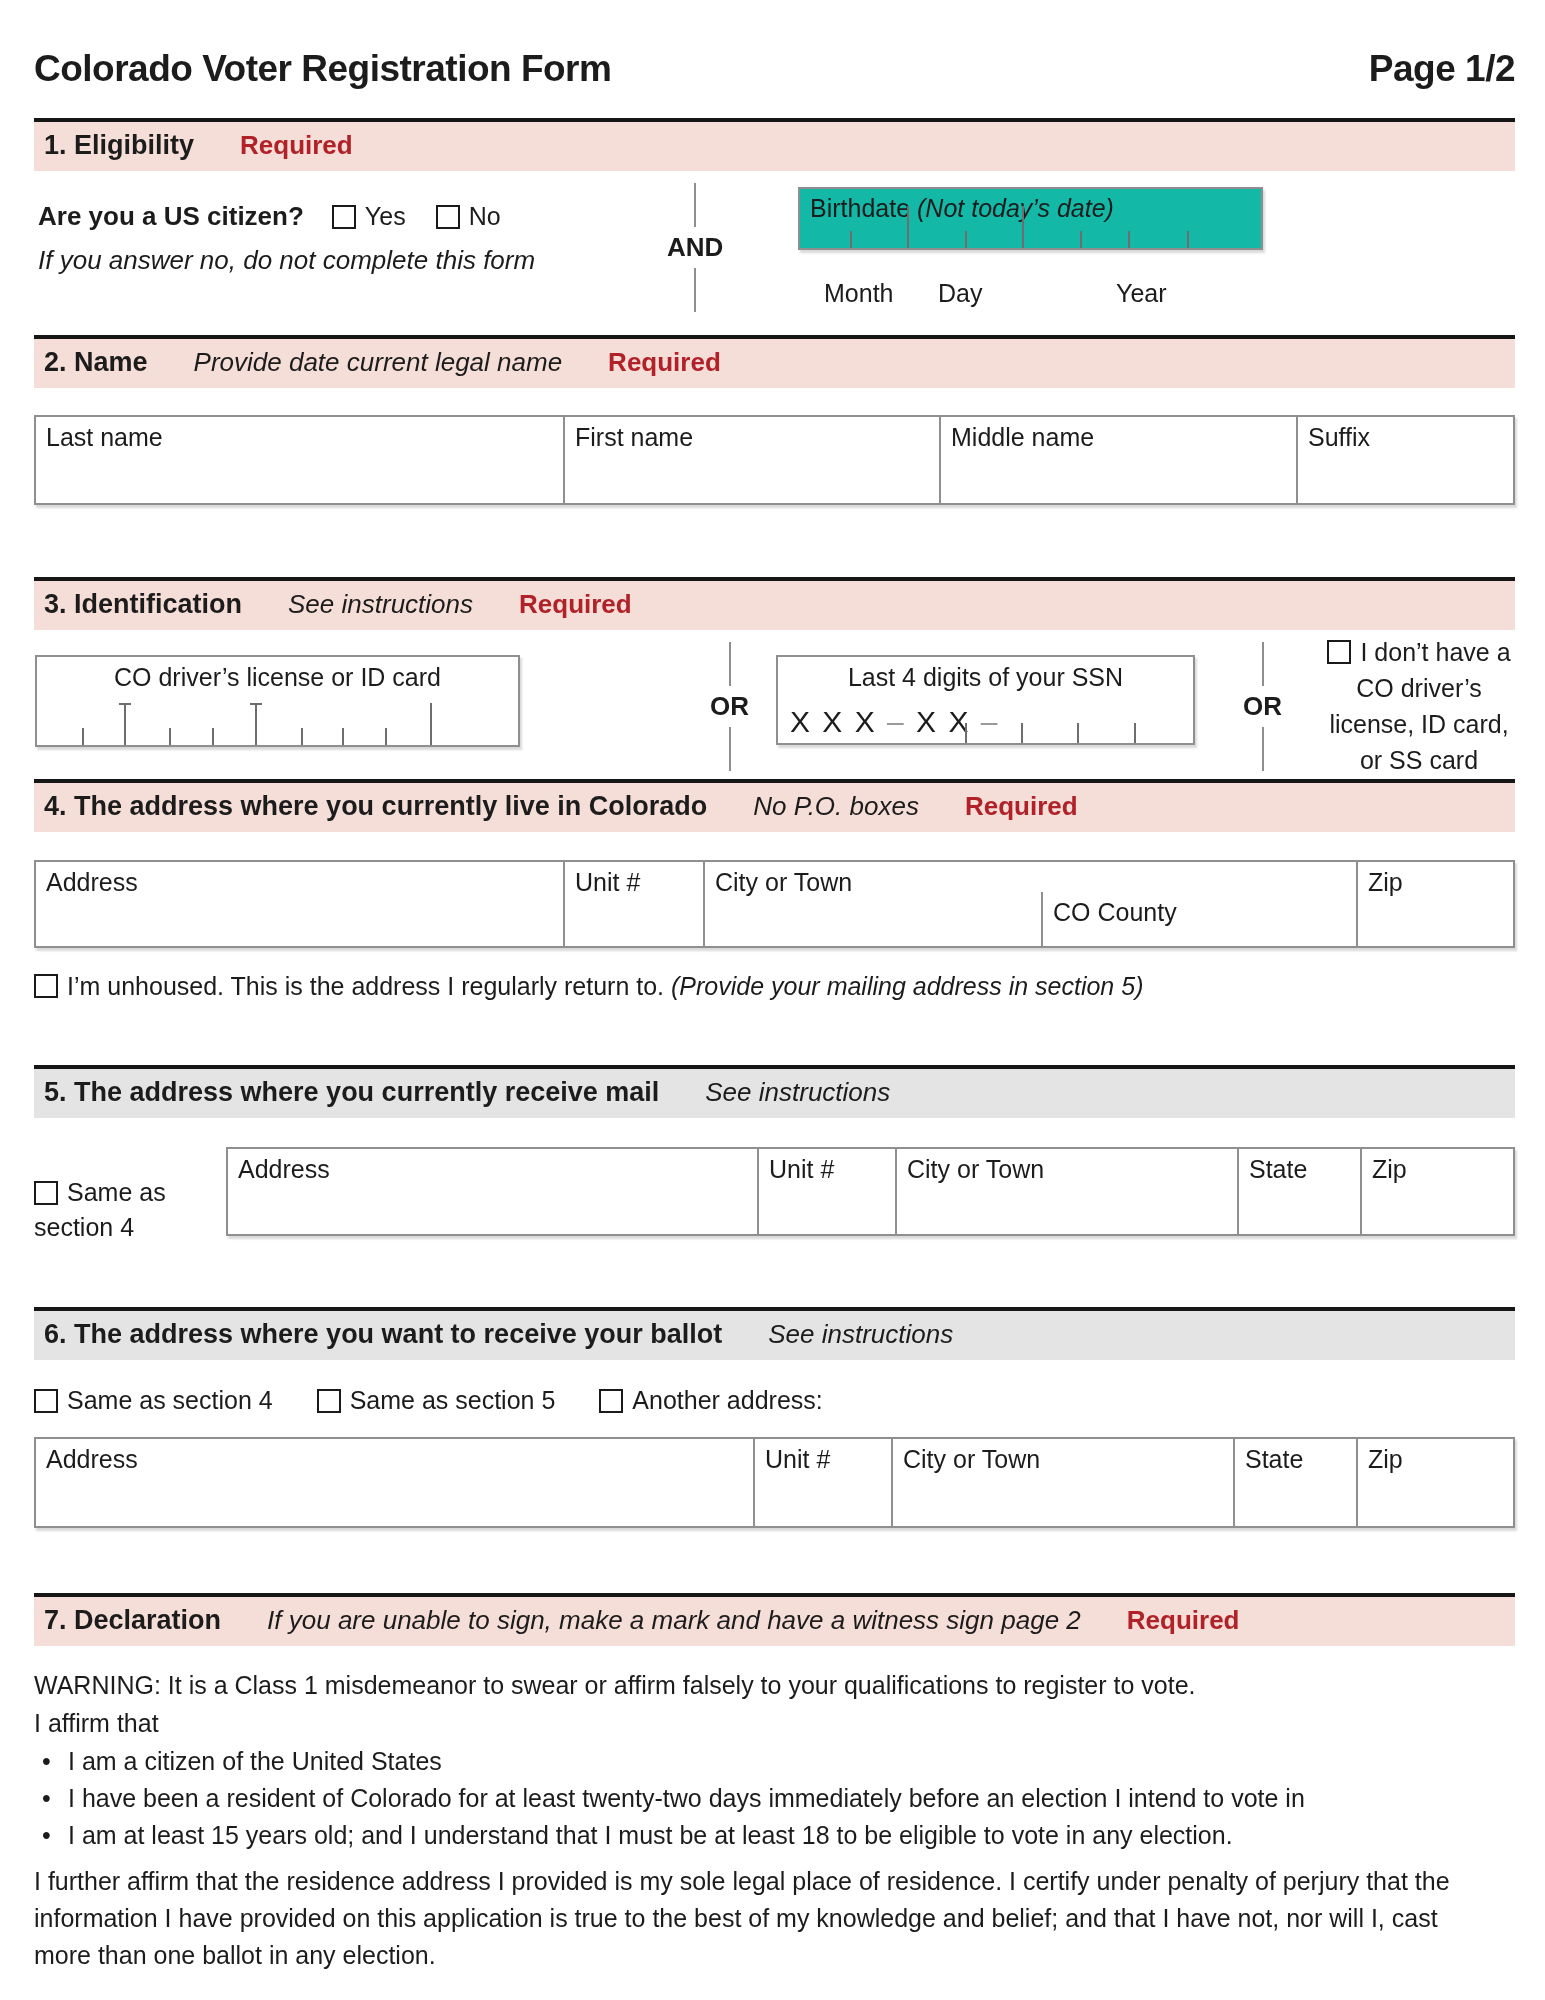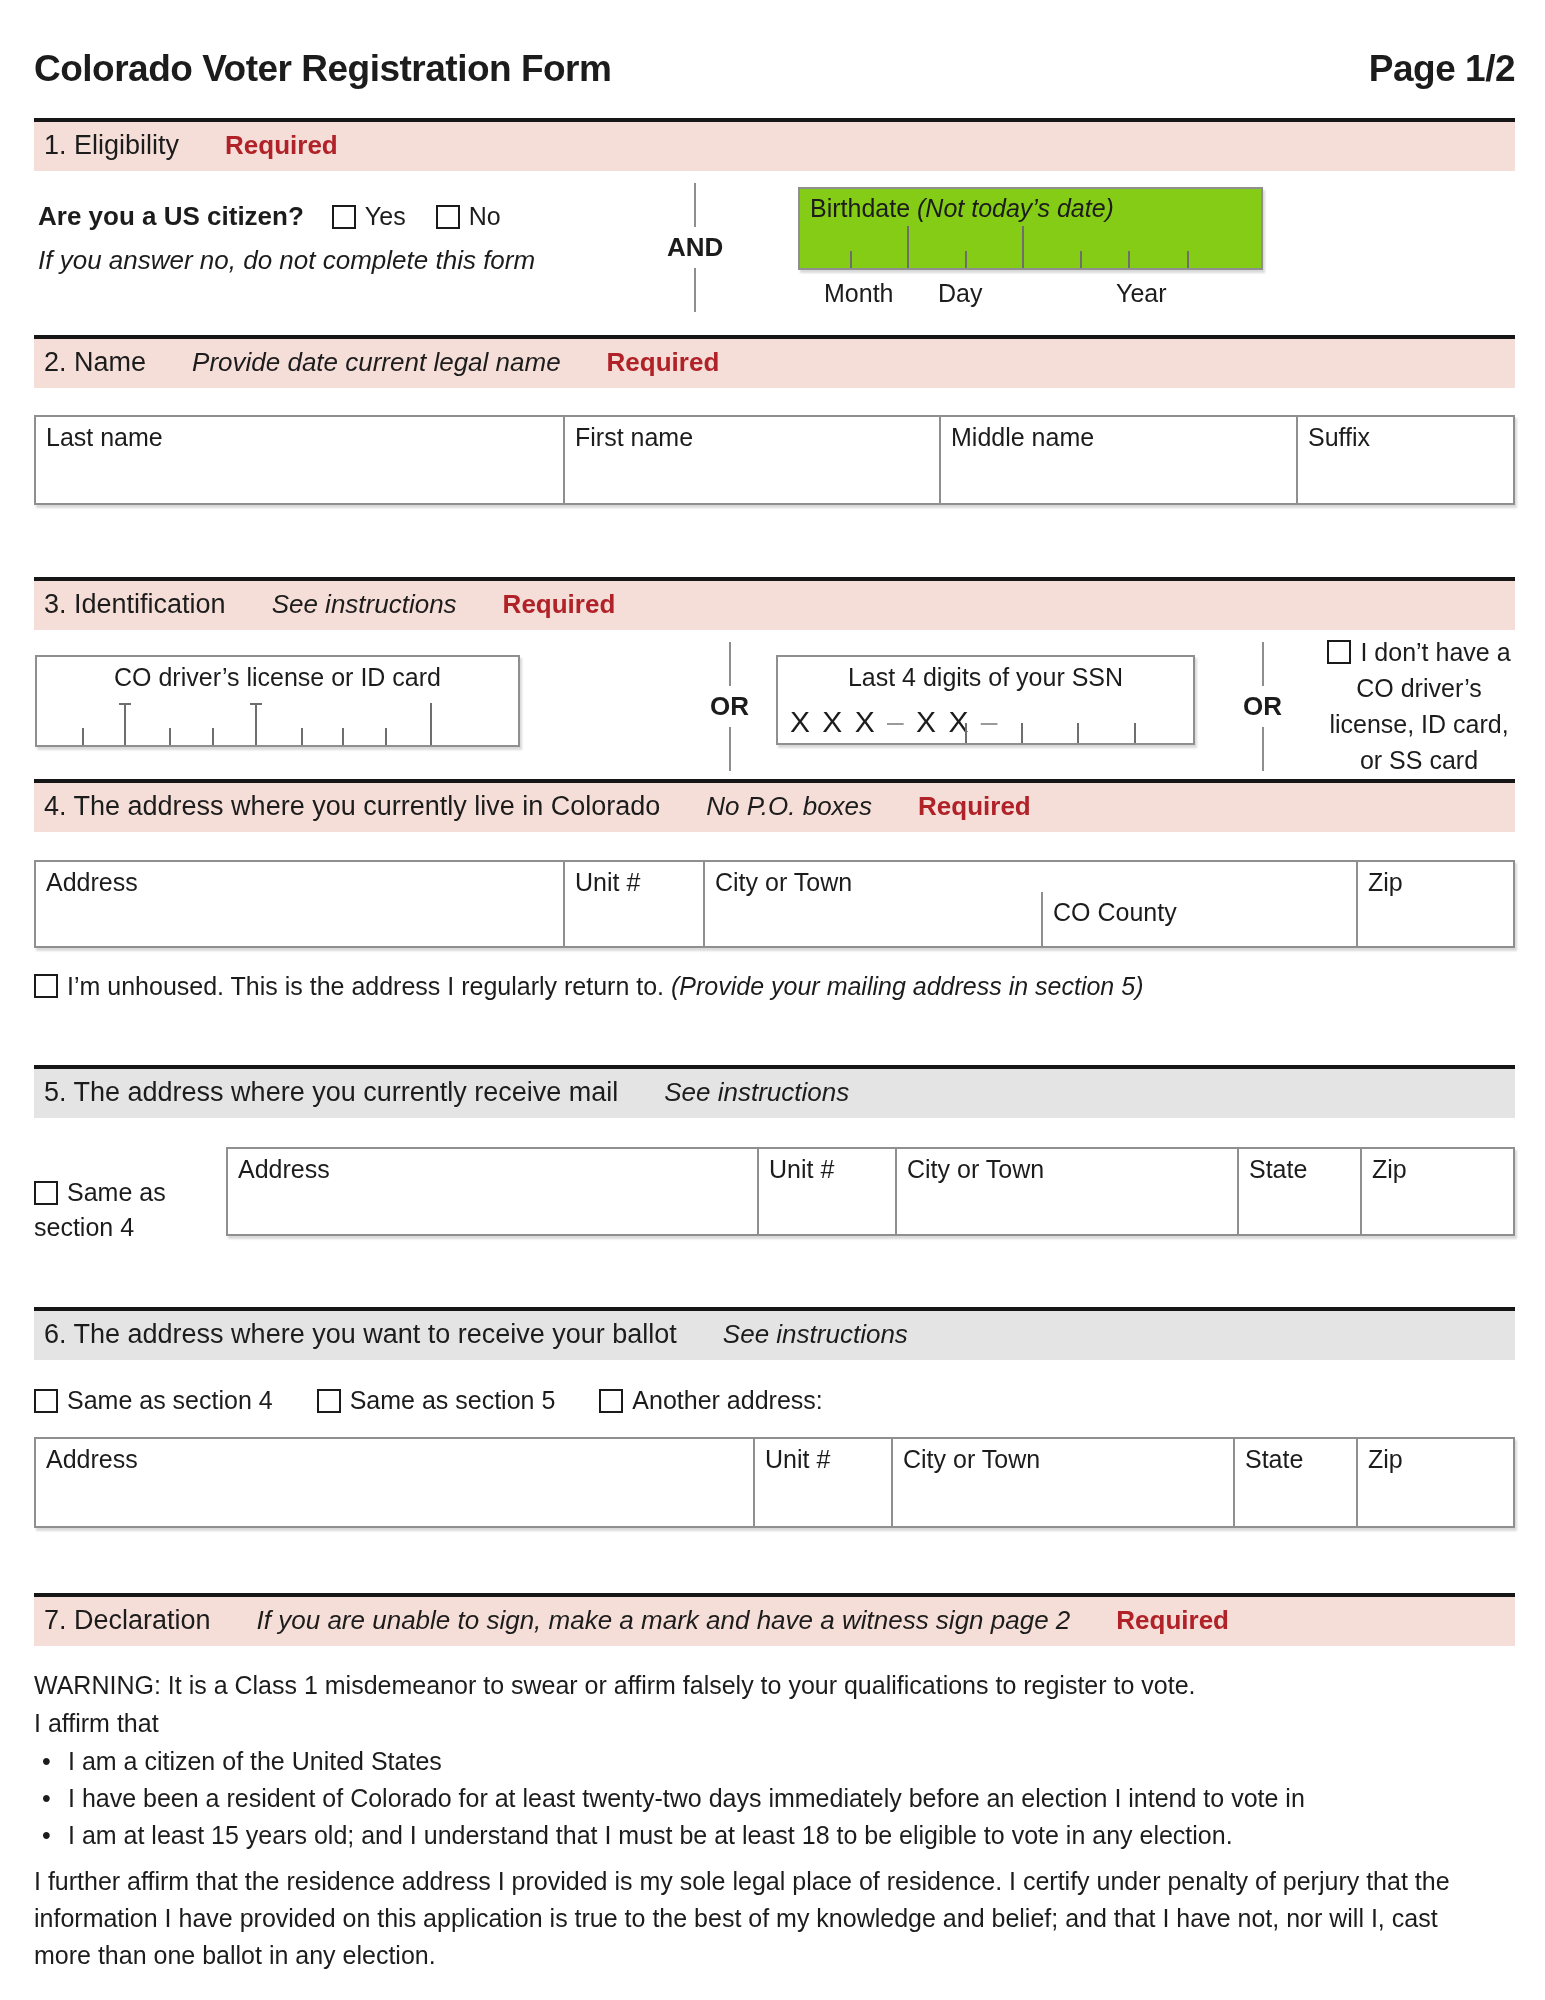--- a/index.html
+++ b/index.html
@@ -14,21 +14,21 @@
 
   
   .titlebar{display:flex;justify-content:space-between;align-items:flex-end;padding-top:44px;height:90px;}
   .titlebar h1,.titlebar .pageno{font-size:37px;font-weight:bold;letter-spacing:-0.5px;}
 
   
   .bar{display:flex;align-items:center;gap:46px;height:53px;border-top:4px solid var(--rule);
        padding:0 0 2px 10px;margin-top:16px;}
   .bar.pink{background:var(--pink);}
   .bar.gray{background:var(--gray);}
-  .bar .bar-title{font-size:27px;font-weight:normal;}
+  .bar .bar-title{font-size:27px;font-weight:bold;}
   .bar .bar-sub{font-size:26px;font-style:italic;}
   .bar .required{font-size:26px;font-weight:bold;color:var(--red);}
 
   .b{font-weight:bold;}
   .i{font-style:italic;}
 
   
   .cb{display:inline-block;width:24px;height:24px;border:2.5px solid #1a1a1a;background:#fff;
       vertical-align:-3px;margin-right:9px;flex:none;}
 
@@ -58,22 +58,22 @@
   #s4-body{height:189px;}
   #s5-body{height:144px;}
   #s6-body{height:191px;}
 
   .citizen{position:absolute;left:4px;top:30px;font-size:25px;}
   .citizen .q-line{display:flex;align-items:center;}
   .citizen .q-line .q{font-size:26px;margin-right:28px;}
   .citizen .opt{display:inline-flex;align-items:center;margin-right:30px;}
   .citizen .note{margin-top:13px;font-size:26px;}
 
-  .birthdate-box{position:absolute;left:764px;top:16px;width:465px;height:83px;border:2px solid var(--border);
-                 background:#84cc16;box-shadow:2px 3px 2px rgba(0,0,0,0.15);}
+  .birthdate-box{position:absolute;left:764px;top:16px;width:465px;height:63px;border:2px solid var(--border);
+                 background:#14b8a6;box-shadow:2px 3px 2px rgba(0,0,0,0.15);}
   .bd-label{padding:5px 10px;font-size:25px;}
   .bd-sub{position:absolute;left:764px;top:108px;width:465px;height:32px;font-size:25px;}
   .bd-sub span{position:absolute;top:0;}
 
   .ssn-mask{position:absolute;left:12px;bottom:4px;font-size:30px;letter-spacing:2px;}
   .ssn-mask .dash{color:#9a9a9a;}
 
   .noid{position:absolute;left:1284px;top:4px;width:202px;font-size:25px;line-height:36px;}
 
   .unhoused{margin-top:24px;font-size:25px;display:flex;align-items:flex-start;}

